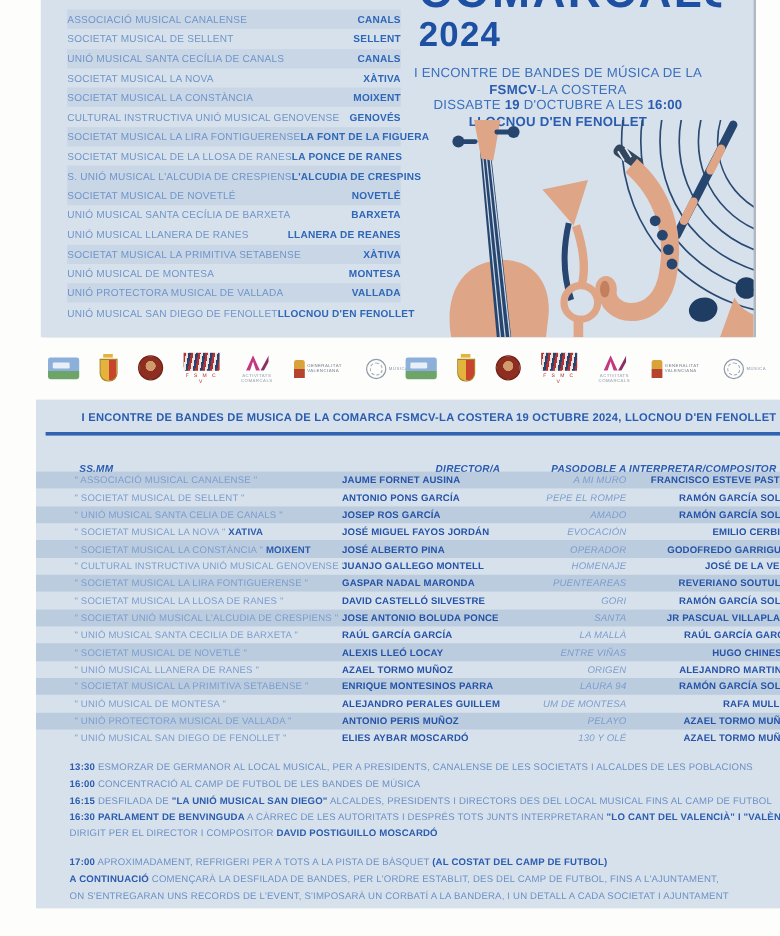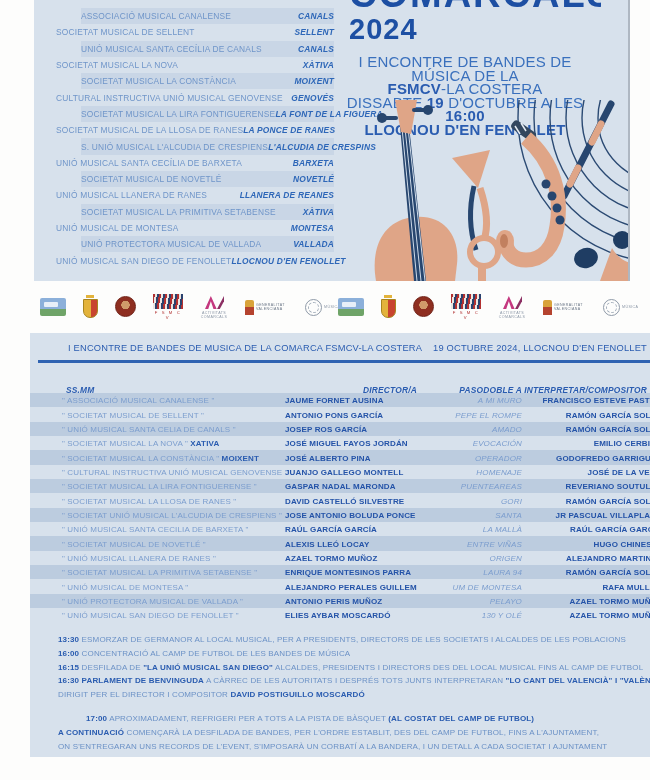--- a/index.html
+++ b/index.html
@@ -12,39 +12,39 @@
   
   #flyer{
     position:absolute;left:34px;top:0;width:594px;height:281px;
     background:#d7e1ec;box-shadow:2px 0 0 rgba(110,125,145,.55);
   }
   #roster{position:absolute;left:22px;top:8px;width:278px;}
   .r-row{
     display:flex;justify-content:space-between;align-items:center;
     height:16.3px;font-size:8.4px;letter-spacing:.2px;white-space:nowrap;
   }
-  .r-row.alt{background:rgba(168,190,216,.30);margin-left:25px;}
+  .r-row.alt{background:rgba(168,190,216,.30);}
   .r-name{color:#6f95c9;}
-  .r-town{color:#2e67b8;font-weight:bold;text-align:left;font-style:italic;}
+  .r-town{color:#2e67b8;font-weight:bold;text-align:left;}
 
   #title-clip{
     position:absolute;left:315px;top:0;width:252px;height:15px;
     overflow:hidden;text-align:center;
   }
   #title-clip .big{
     font-size:38px;font-weight:800;color:#1d4fa3;letter-spacing:2px;
     margin-top:-27px;
   }
   #year{
     position:absolute;left:315px;top:13px;width:252px;
     font-size:29px;font-weight:800;color:#1d4fa3;letter-spacing:1px;
   }
   #event-info{
     position:absolute;left:306px;top:55px;width:250px;text-align:center;
-    font-size:15px;line-height:13.6px;color:#3a70bd;letter-spacing:.2px;
+    font-size:11px;line-height:13.6px;color:#3a70bd;letter-spacing:.2px;
   }
   #event-info b{color:#2a5cb0;}
 
   #illustration{position:absolute;left:330px;top:100px;width:264px;height:181px;}
 
   
   #logo-strip{
     position:absolute;left:40px;top:286px;width:596px;height:42px;
     display:flex;align-items:center;justify-content:space-between;
   }
@@ -68,21 +68,21 @@
   .l-mostra{flex-direction:row;gap:2px;}
   .l-mostra .art{width:15px;height:15px;border-radius:50%;border:1.5px solid #8f9aa8;}
   .l-mostra .art::before{content:"";position:absolute;inset:2px;border-radius:50%;border:1.5px dashed #a7b1bd;}
   .l-mostra .lbl{width:14px;text-align:left;line-height:1.2;}
 
   
   #program{
     position:absolute;left:30px;top:333px;width:620px;height:424px;
     background:#d7e1ec;overflow:hidden;
   }
-  .hdr{position:absolute;top:10px;font-size:9.3px;font-weight:normal;color:#2a5cb0;letter-spacing:.2px;white-space:nowrap;}
+  .hdr{position:absolute;top:10px;font-size:9.3px;font-weight:bold;color:#2a5cb0;letter-spacing:.2px;white-space:nowrap;}
   .hdr-left{left:38px;}
   .hdr-right{right:3px;}
   #rule{position:absolute;left:8px;right:0;top:27px;height:2.6px;background:#2f63b2;}
   .colhdr{position:absolute;top:52px;font-size:8.4px;font-weight:bold;color:#2a5cb0;letter-spacing:.2px;white-space:nowrap;font-style:italic;}
   .col1{left:36px;}
   .col2{left:270px;width:180px;text-align:center;}
   .col3{right:3px;}
 
   #prows{position:absolute;left:0;right:0;top:60px;}
   .prow{position:relative;height:14.35px;font-size:8px;letter-spacing:.15px;}
@@ -91,21 +91,21 @@
   .c-name{left:32px;color:#7b9dce;}
   .c-name b{color:#2a5cb0;}
   .c-dir{left:255px;width:210px;text-align:left;font-weight:bold;color:#2453a8;}
   .c-paso{left:380px;width:112px;text-align:right;color:#7b9dce;font-style:italic;}
   .c-comp{left:474px;width:158px;text-align:right;font-weight:bold;color:#2453a8;}
 
   #schedule{position:absolute;left:28px;right:8px;top:300px;font-size:8px;line-height:13.8px;color:#6b91c6;letter-spacing:.15px;}
   #schedule .s-line{white-space:nowrap;}
   #schedule b{color:#2a5cb0;}
   #schedule .center{text-align:left;}
-  #schedule .gap{margin-top:10px;margin-left:28px;}
+  #schedule .gap{margin-top:10px;}
 </style>
 </head>
 <body>
 
 <div id="page">
 
   <div id="flyer">
 
     <div id="roster">
 
@@ -147,28 +147,28 @@
         <div class="r-row">
           <span class="r-name">SOCIETAT MUSICAL DE LA LLOSA DE RANES</span>
           <span class="r-town">LA PONCE DE RANES</span>
         </div>
 
         <div class="r-row alt">
           <span class="r-name">S. UNIÓ MUSICAL L'ALCUDIA DE CRESPIENS</span>
           <span class="r-town">L'ALCUDIA DE CRESPINS</span>
         </div>
 
+        <div class="r-row alt">
+          <span class="r-name">SOCIETAT MUSICAL DE NOVETLÉ</span>
+          <span class="r-town">NOVETLÉ</span>
+        </div>
+
         <div class="r-row">
           <span class="r-name">UNIÓ MUSICAL SANTA CECÍLIA DE BARXETA</span>
           <span class="r-town">BARXETA</span>
-        </div>
-
-        <div class="r-row alt">
-          <span class="r-name">SOCIETAT MUSICAL DE NOVETLÉ</span>
-          <span class="r-town">NOVETLÉ</span>
         </div>
 
         <div class="r-row">
           <span class="r-name">UNIÓ MUSICAL LLANERA DE RANES</span>
           <span class="r-town">LLANERA DE REANES</span>
         </div>
 
         <div class="r-row alt">
           <span class="r-name">SOCIETAT MUSICAL LA PRIMITIVA SETABENSE</span>
           <span class="r-town">XÀTIVA</span>
@@ -472,21 +472,21 @@
           <div class="c-name"><span>" UNIÓ MUSICAL SAN DIEGO DE FENOLLET "</span><b></b></div>
           <div class="c-dir">ELIES AYBAR MOSCARDÓ</div>
           <div class="c-paso">130 Y OLÉ</div>
           <div class="c-comp">AZAEL TORMO MUÑOZ</div>
         </div>
 
     </div>
 
     <div id="schedule">
 
-        <div class="s-line alt"><b>13:30</b><span> ESMORZAR DE GERMANOR AL LOCAL MUSICAL, PER A PRESIDENTS, DIRECTORS DE LES SOCIETATS I ALCALDES DE LES POBLACIONS</span></div>
+        <div class="s-line alt"><b>13:30</b><span> ESMORZAR DE GERMANOR AL LOCAL MUSICAL, PER A PRESIDENTS, CANALENSE DE LES SOCIETATS I ALCALDES DE LES POBLACIONS</span></div>
 
         <div class="s-line"><b>16:00</b><span> CONCENTRACIÓ AL CAMP DE FUTBOL DE LES BANDES DE MÚSICA</span></div>
 
         <div class="s-line alt"><b>16:15</b><span> DESFILADA DE </span><b>"LA UNIÓ MUSICAL SAN DIEGO"</b><span> ALCALDES, PRESIDENTS I DIRECTORS DES DEL LOCAL MUSICAL FINS AL CAMP DE FUTBOL</span></div>
 
         <div class="s-line"><b>16:30 PARLAMENT DE BENVINGUDA</b><span> A CÀRREC DE LES AUTORITATS I DESPRÉS TOTS JUNTS INTERPRETARAN </span><b>"LO CANT DEL VALENCIÀ" I "VALÈNCIA"</b></div>
 
         <div class="s-line alt center"><span>DIRIGIT PER EL DIRECTOR I COMPOSITOR </span><b>DAVID POSTIGUILLO MOSCARDÓ</b></div>
 
         <div class="s-line gap"><b>17:00</b><span> APROXIMADAMENT, REFRIGERI PER A TOTS A LA PISTA DE BÀSQUET </span><b>(AL COSTAT DEL CAMP DE FUTBOL)</b></div>

